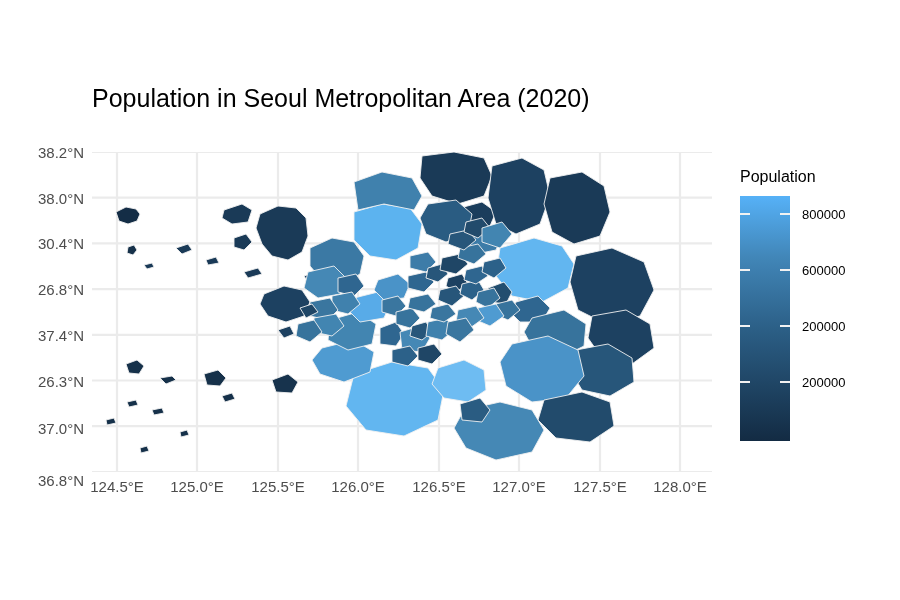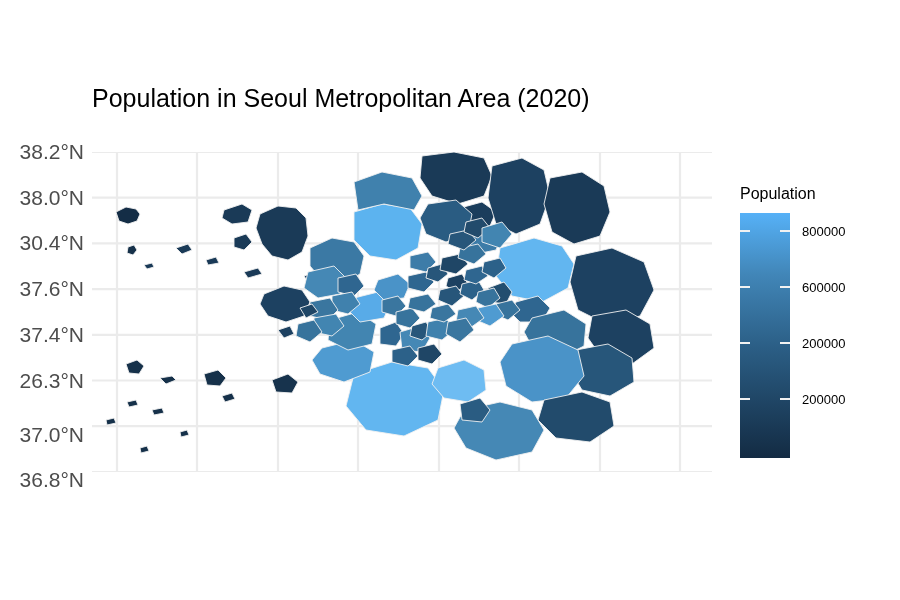--- a/index.html
+++ b/index.html
@@ -17,33 +17,33 @@
   
   .panel{
     position:absolute;left:92px;top:152px;width:620px;height:320px;
     background:#ffffff;
   }
   .panel svg{display:block;}
 
   
   .ytick{
     position:absolute;right:0;
-    font-size:21px;color:#4d4d4d;
+    font-size:15px;color:#4d4d4d;
     transform:translateY(-50%);white-space:nowrap;margin-left:24px;
   }
   .ylabels{position:absolute;left:0;top:152px;width:84px;height:320px;}
   .xlabels{position:absolute;left:92px;top:478px;width:620px;height:26px;}
   .xtick{
     position:absolute;top:0;
     font-size:15px;color:#4d4d4d;
     transform:translateX(-50%);white-space:nowrap;
   }
 
   
-  .legend{position:absolute;left:740px;top:168px;margin-top:17px;}
+  .legend{position:absolute;left:740px;top:168px;}
   .legend-title{
     font-size:16px;color:#000000;margin:0 0 10px 0;white-space:nowrap;
   }
   .legend-body{position:relative;width:120px;height:250px;}
   .legend-bar{
     position:absolute;left:0;top:0;width:50px;height:245px;
   }
   .legend-bar svg{display:block;}
   .legend-label{
     position:absolute;left:62px;font-size:13px;color:#000000;
@@ -55,24 +55,24 @@
 <body>
 
 <div id="plot">
 
   <div class="title">Population in Seoul Metropolitan Area (2020)</div>
 
   <div class="ylabels">
     <div class="ytick" style="top:0px">38.2°N</div>
     <div class="ytick" style="top:45.7px">38.0°N</div>
     <div class="ytick" style="top:91.4px">30.4°N</div>
-    <div class="ytick" style="top:137.1px">37.6°N</div>
+    <div class="ytick" style="top:137.1px">26.8°N</div>
     <div class="ytick" style="top:182.8px">37.4°N</div>
     <div class="ytick" style="top:228.5px">26.3°N</div>
-    <div class="ytick" style="top:283px">37.0°N</div>
+    <div class="ytick" style="top:276px">37.0°N</div>
     <div class="ytick" style="top:328px">36.8°N</div>
   </div>
 
   <div class="panel">
     <svg width="620" height="320" viewBox="0 0 620 320">
       <defs>
         <linearGradient id="legendGrad" x1="0" y1="0" x2="0" y2="1">
           <stop offset="0%" stop-color="#56b1f7"></stop>
           <stop offset="100%" stop-color="#132b43"></stop>
         </linearGradient>
@@ -215,20 +215,30 @@
           <path fill="#4285b1" d="M390 76 L410 70 L420 82 L408 96 L390 90 Z"></path>
           <path fill="#37739c" d="M404 152 L420 148 L428 158 L416 168 L402 162 Z"></path>
           <path fill="#4f9bd1" d="M386 156 L404 152 L412 164 L398 174 L384 168 Z"></path>
           <path fill="#4588b5" d="M366 158 L384 154 L392 166 L378 176 L364 170 Z"></path>
           <path fill="#3a769f" d="M356 170 L374 166 L382 178 L368 190 L354 182 Z"></path>
         </g>
       </g>
     </svg>
   </div>
 
+  <div class="xlabels">
+    <div class="xtick" style="left:25px">124.5°E</div>
+    <div class="xtick" style="left:105px">125.0°E</div>
+    <div class="xtick" style="left:186px">125.5°E</div>
+    <div class="xtick" style="left:266px">126.0°E</div>
+    <div class="xtick" style="left:347px">126.5°E</div>
+    <div class="xtick" style="left:427px">127.0°E</div>
+    <div class="xtick" style="left:508px">127.5°E</div>
+    <div class="xtick" style="left:588px">128.0°E</div>
+  </div>
 
   <div class="legend">
     <div class="legend-title">Population</div>
     <div class="legend-body">
       <div class="legend-bar">
         <svg width="50" height="245" viewBox="0 0 50 245">
           <defs>
             <linearGradient id="lg2" x1="0" y1="0" x2="0" y2="1">
               <stop offset="0%" stop-color="#56b1f7"></stop>
               <stop offset="25%" stop-color="#4186b8"></stop>

